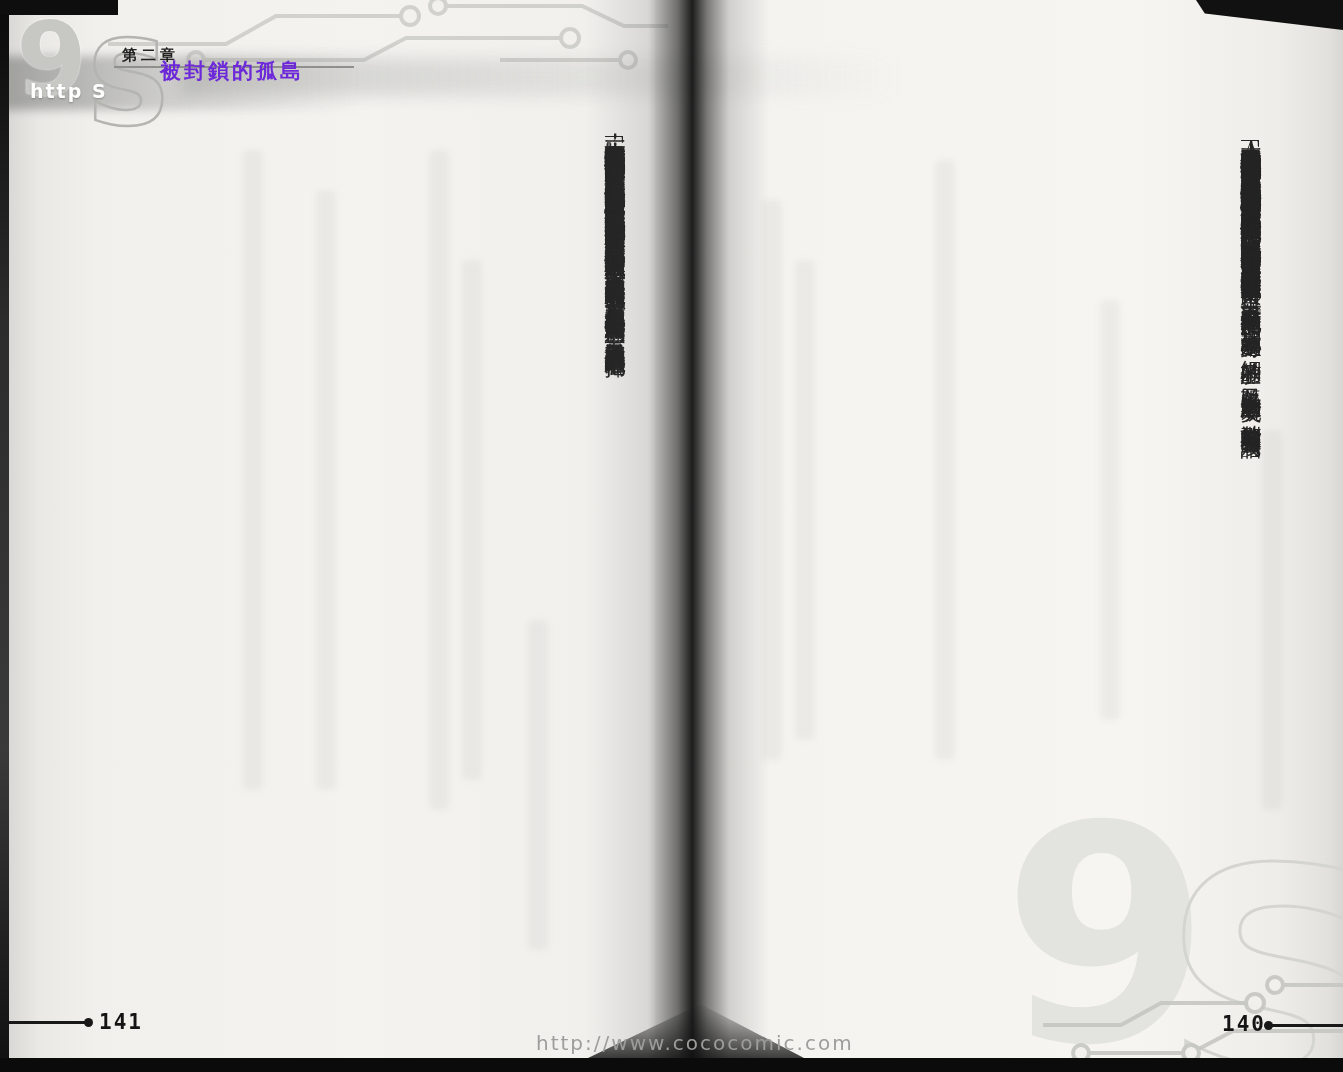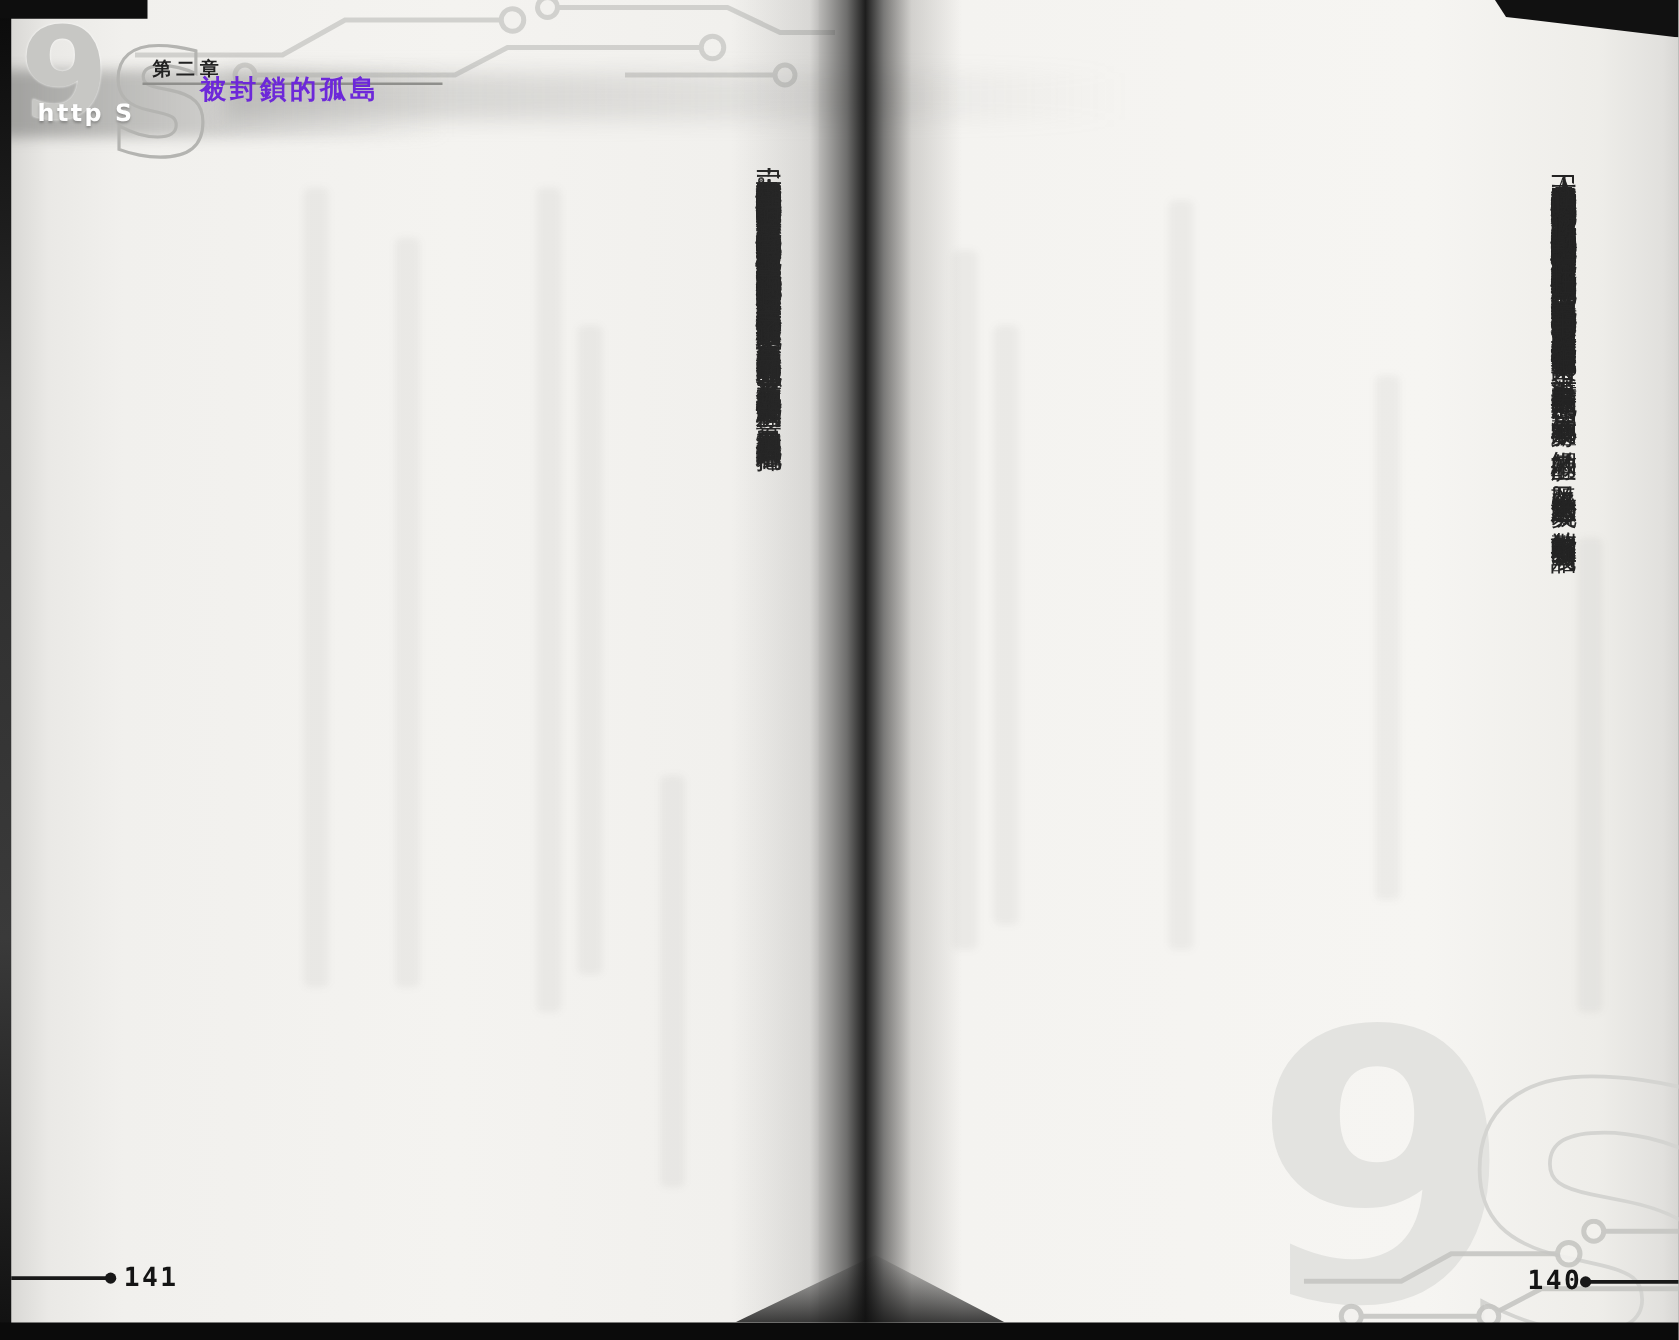--- a/index.html
+++ b/index.html
@@ -167,19 +167,20 @@
 
   <div class="gutter"></div>
   <div class="gutter-v"></div>
 
   <div class="pn-rule-left"></div>
   <div class="pn-dot-left"></div>
   <div class="pn-left">141</div>
   <div class="pn-right">140</div>
   <div class="pn-dot-right"></div>
   <div class="pn-rule-right"></div>
+  <div class="site-url">http://www.cococomic.com</div>
 
   <div class="edge-left"></div>
   <div class="edge-bottom"></div>
   <div class="edge-top-left"></div>
   <div class="edge-top-right"></div>
 
 </div>
 
 </body></html>

